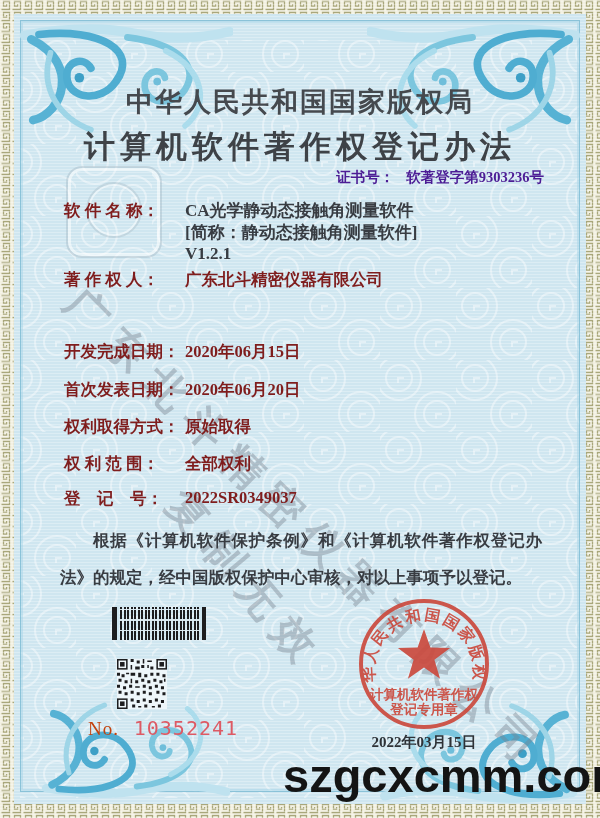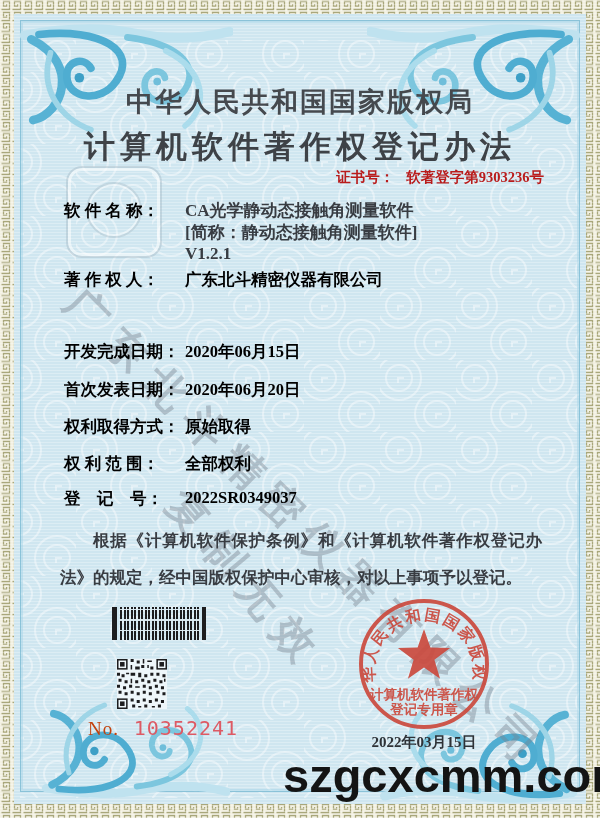--- a/index.html
+++ b/index.html
@@ -47,25 +47,25 @@
     text-align:center;font-size:27px;font-weight:bold;letter-spacing:2px;
     color:#45494e;
   }
   .cert-title{
     position:absolute;left:0;right:0;top:126px;
     text-align:center;font-size:31px;font-weight:bold;letter-spacing:5px;
     color:#3e4247;
   }
   .cert-no{
     position:absolute;right:56px;top:168px;
-    font-size:14.5px;font-weight:bold;color:#b91c1c;
+    font-size:14.5px;font-weight:bold;color:#4c1d95;
   }
   .cert-no .lbl{margin-right:12px;}
   
-  .row{position:absolute;left:64px;font-size:16.5px;font-weight:bold;color:#000000;white-space:nowrap;}
+  .row{position:absolute;left:64px;font-size:16.5px;font-weight:bold;color:#7f1d1d;white-space:nowrap;}
   .row .val{position:absolute;left:121px;white-space:nowrap;}
   .name-lines{position:absolute;left:185px;top:200px;font-size:17px;font-weight:bold;color:#383c42;line-height:21.5px;white-space:nowrap;}
   .statement{
     position:absolute;left:60px;top:522px;width:482px;
     font-size:16.5px;font-weight:700;color:#383c42;
     line-height:37px;text-indent:2em;text-align:justify;
   }
   
   .wm{
     position:absolute;

